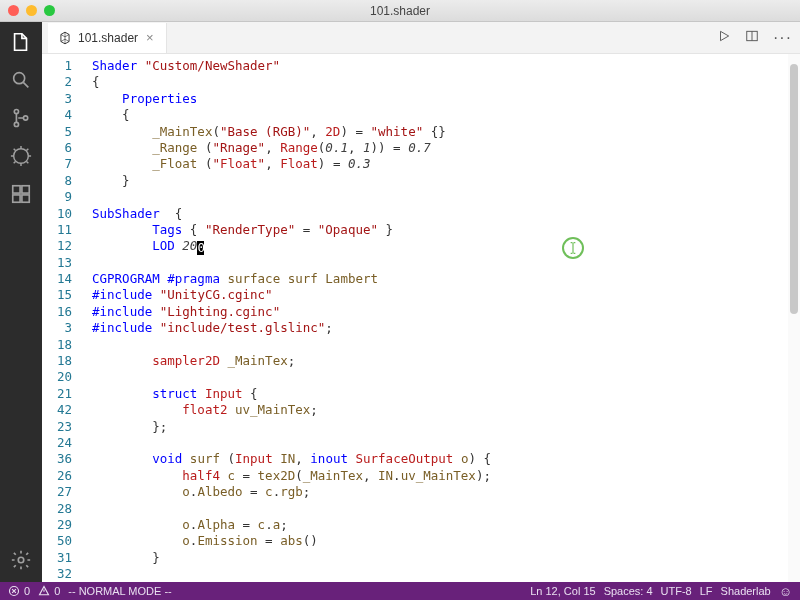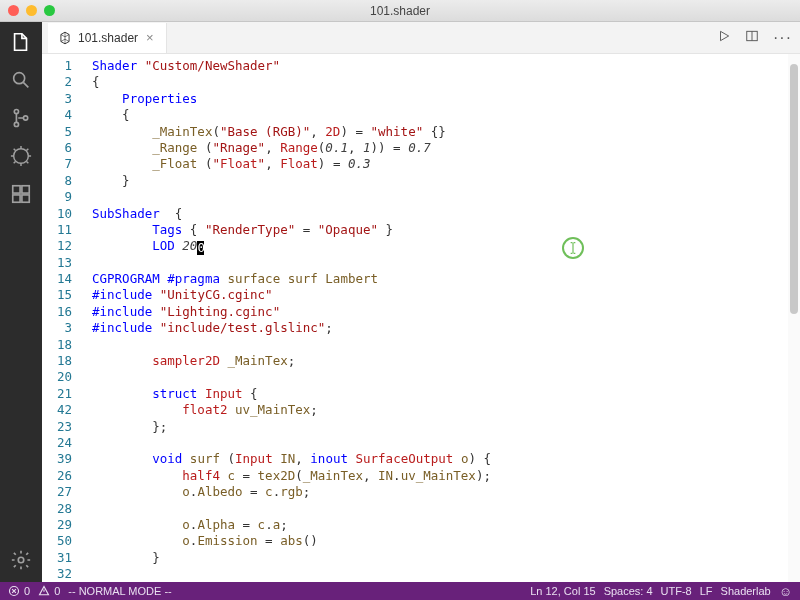--- a/index.html
+++ b/index.html
@@ -168,21 +168,21 @@
             <div class="ln">15</div>
             <div class="ln">16</div>
             <div class="ln">3</div>
             <div class="ln">18</div>
             <div class="ln">18</div>
             <div class="ln">20</div>
             <div class="ln">21</div>
             <div class="ln">42</div>
             <div class="ln">23</div>
             <div class="ln">24</div>
-            <div class="ln">39</div>
+            <div class="ln">36</div>
             <div class="ln">26</div>
             <div class="ln">27</div>
             <div class="ln">28</div>
             <div class="ln">29</div>
             <div class="ln">50</div>
             <div class="ln">31</div>
             <div class="ln">32</div>
           </div>
         <div class="code"><div class="line"><span class="kw">Shader</span> <span class="str">"Custom/NewShader"</span></div><div class="line">{</div><div class="line">    <span class="kw">Properties</span></div><div class="line">    {</div><div class="line">        <span class="fn">_MainTex</span>(<span class="str">"Base (RGB)"</span>, <span class="ty">2D</span>) = <span class="str">"white"</span> {}</div><div class="line">        <span class="fn">_Range</span> (<span class="str">"Rnage"</span>, <span class="ty">Range</span>(<span class="num">0.1</span>, <span class="num">1</span>)) = <span class="num">0.7</span></div><div class="line">        <span class="fn">_Float</span> (<span class="str">"<span class="ty">Float</span>"</span>, <span class="ty">Float</span>) = <span class="num">0.3</span></div><div class="line">    }</div><div class="line"></div><div class="line"><span class="kw">SubShader</span>  {</div><div class="line">        <span class="kw">Tags</span> { <span class="str">"RenderType"</span> = <span class="str">"Opaque"</span> }</div><div class="line">        <span class="kw">LOD</span> <span class="num">20</span><span class="caret-block">0</span></div><div class="line"></div><div class="line"><span class="kw">CGPROGRAM</span> <span class="pp">#pragma</span> <span class="fn">surface</span> <span class="fn">surf</span> <span class="fn">Lambert</span></div><div class="line"><span class="pp">#include</span> <span class="str">"UnityCG.cginc"</span></div><div class="line"><span class="pp">#include</span> <span class="str">"Lighting.cginc"</span></div><div class="line"><span class="pp">#include</span> <span class="str">"include/test.glslinc"</span>;</div><div class="line"></div><div class="line">        <span class="ty">sampler2D</span> <span class="fn">_MainTex</span>;</div><div class="line"></div><div class="line">        <span class="kw">struct</span> <span class="ty">Input</span> {</div><div class="line">            <span class="ty">float2</span> <span class="fn">uv_MainTex</span>;</div><div class="line">        };</div><div class="line"></div><div class="line">        <span class="kw">void</span> <span class="fn">surf</span> (<span class="ty">Input</span> <span class="fn">IN</span>, <span class="kw">inout</span> <span class="ty">SurfaceOutput</span> <span class="fn">o</span>) {</div><div class="line">            <span class="ty">half4</span> <span class="fn">c</span> = <span class="fn">tex2D</span>(<span class="fn">_MainTex</span>, <span class="fn">IN</span>.<span class="fn">uv_MainTex</span>);</div><div class="line">            <span class="fn">o</span>.<span class="fn">Albedo</span> = <span class="fn">c</span>.<span class="fn">rgb</span>;</div><div class="line"></div><div class="line">            <span class="fn">o</span>.<span class="fn">Alpha</span> = <span class="fn">c</span>.<span class="fn">a</span>;</div><div class="line">            <span class="fn">o</span>.<span class="fn">Emission</span> = <span class="fn">abs</span>()</div><div class="line">        }</div><div class="line"></div></div>
         <div class="vscroll">

